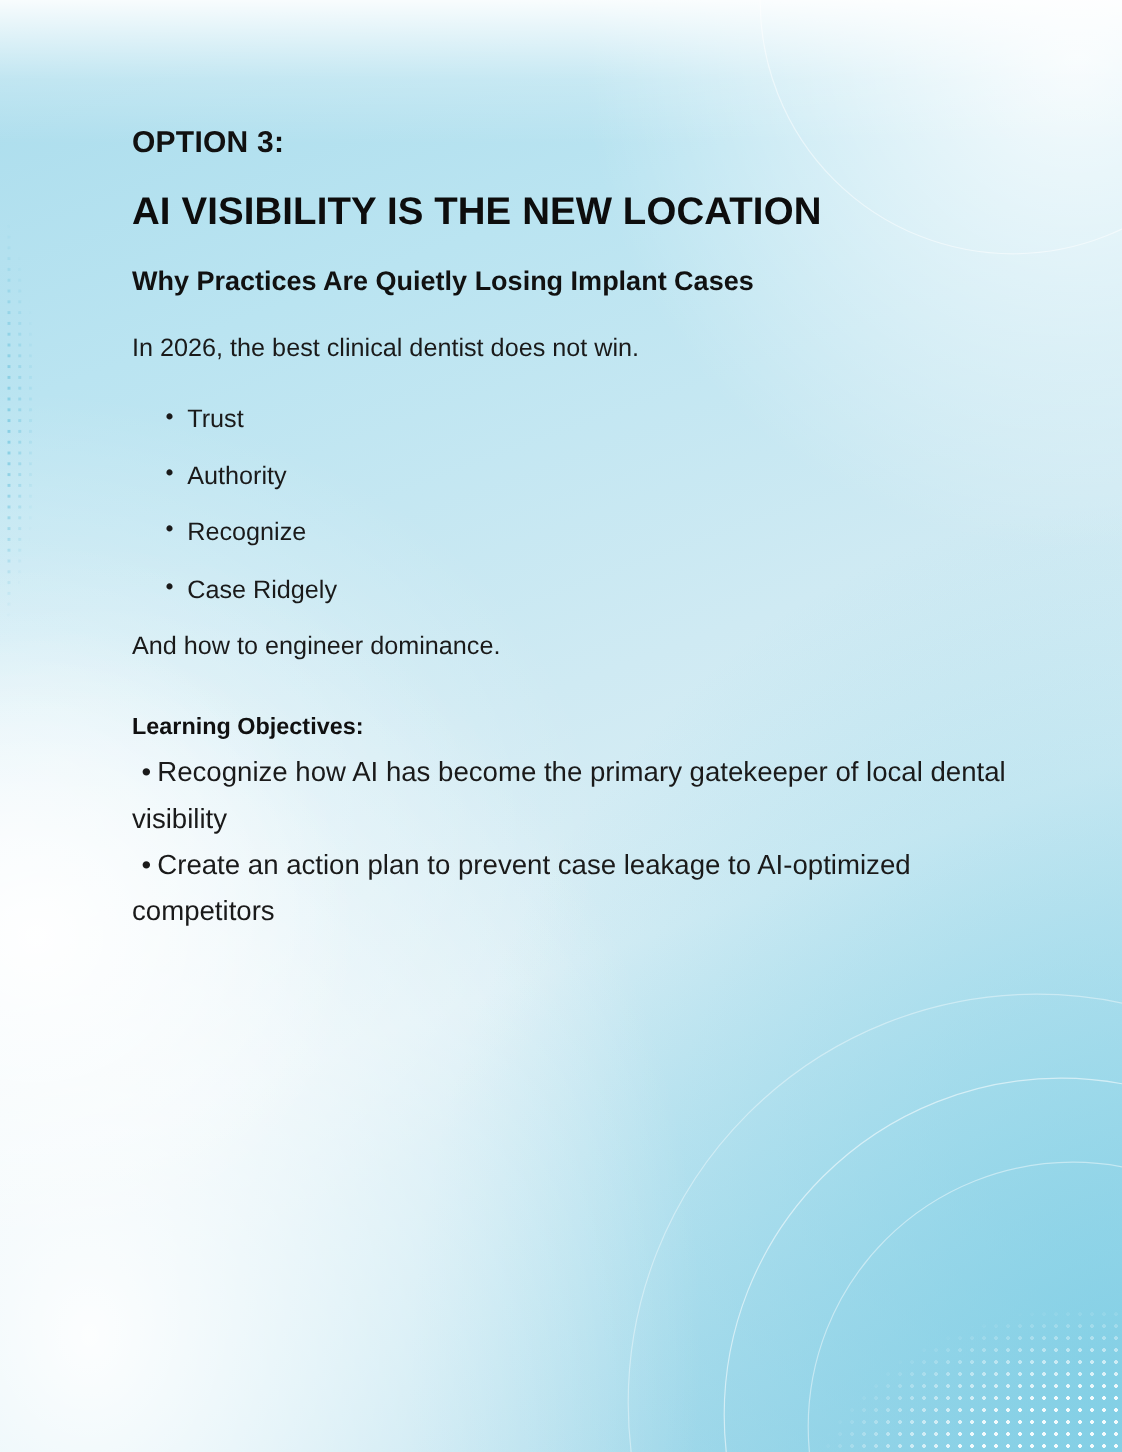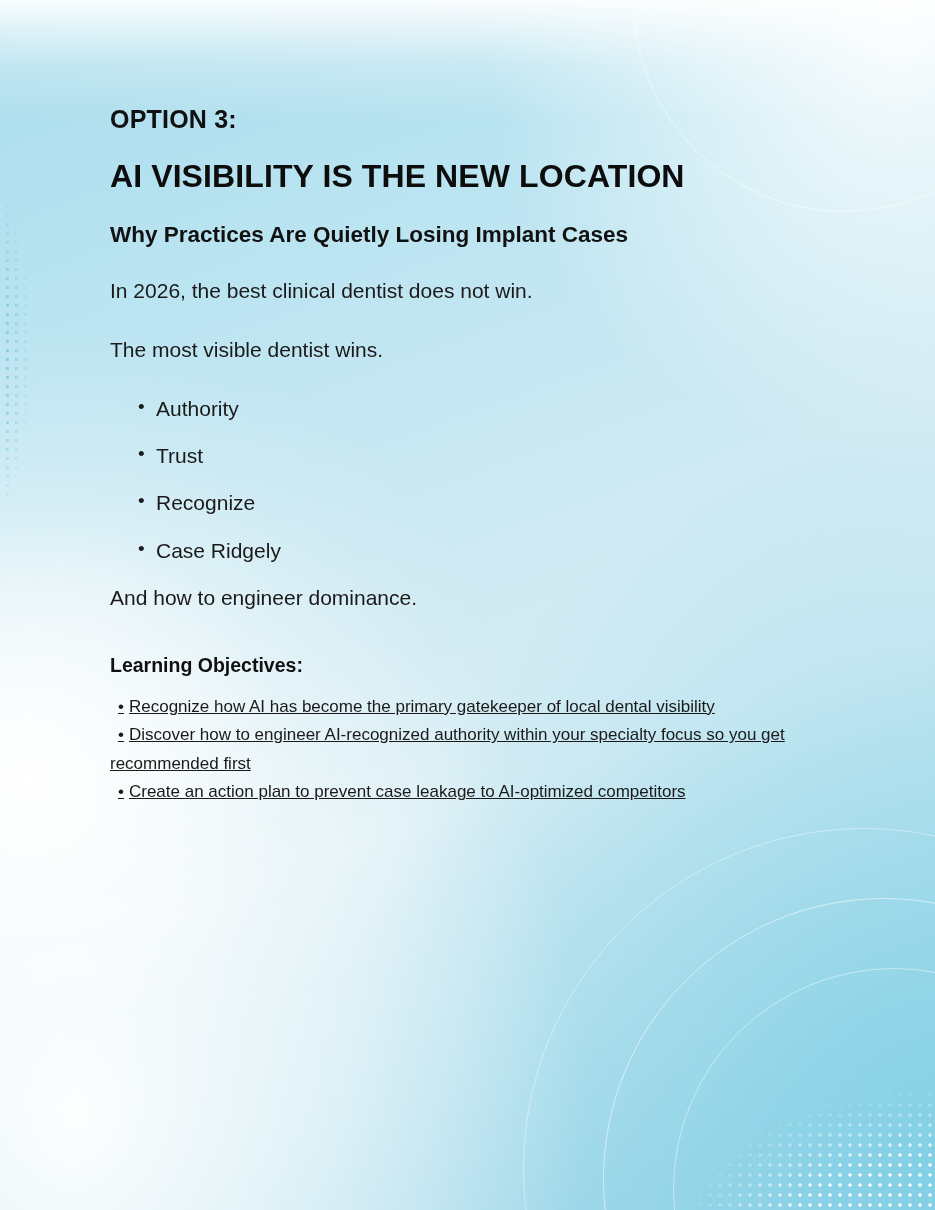--- a/index.html
+++ b/index.html
@@ -130,30 +130,29 @@
     font-size: 19px;
   }
   .closing-line {
     font-size: 21px;
     margin: 22px 0 44px 0;
     color: #1a1a1a;
   }
   .objectives-heading {
     font-size: 19.5px;
     font-weight: bold;
-    margin: 0 0 16px 0;
+    margin: 0 0 6px 0;
     color: #101010;
   }
   .objective {
-    font-size: 17px;
+    font-size: 23px;
     line-height: 1.68;
     color: #1a1a1a;
     margin: 0;
     text-indent: 8px;
-    text-decoration: underline;
   }
   .objective .dot {
     margin-right: 5px;
   }
 </style>
 </head>
 <body>
 
 <div class="page">
   <div class="bg-base"></div>
@@ -165,36 +164,32 @@
   <div class="arc a2"></div>
   <div class="arc a3"></div>
   <div class="arc top1"></div>
 
   <div class="content">
     <div class="option-label">OPTION 3:</div>
     <h1 class="main-title">AI VISIBILITY IS THE NEW LOCATION</h1>
     <h2 class="subtitle">Why Practices Are Quietly Losing Implant Cases</h2>
 
     <p class="body-line">In 2026, the best clinical dentist does not win.</p>
-    <p class="body-line">The most visible dentist wins.</p>
 
     <ul class="bullets">
+      <li>Trust</li>
       <li>Authority</li>
-      <li>Trust</li>
       <li>Recognize</li>
       <li>Case Ridgely</li>
     </ul>
 
     <p class="closing-line">And how to engineer dominance.</p>
 
     <div class="objectives-heading">Learning Objectives:</div>
 
     <p class="objective">
       <span class="dot">•</span><span>Recognize how AI has become the primary gatekeeper of local dental visibility</span>
     </p>
     <p class="objective">
-      <span class="dot">•</span><span>Discover how to engineer AI-recognized authority within your specialty focus so you get recommended first</span>
-    </p>
-    <p class="objective">
       <span class="dot">•</span><span>Create an action plan to prevent case leakage to AI-optimized competitors</span>
     </p>
   </div>
 </div>
 
 </body></html>

